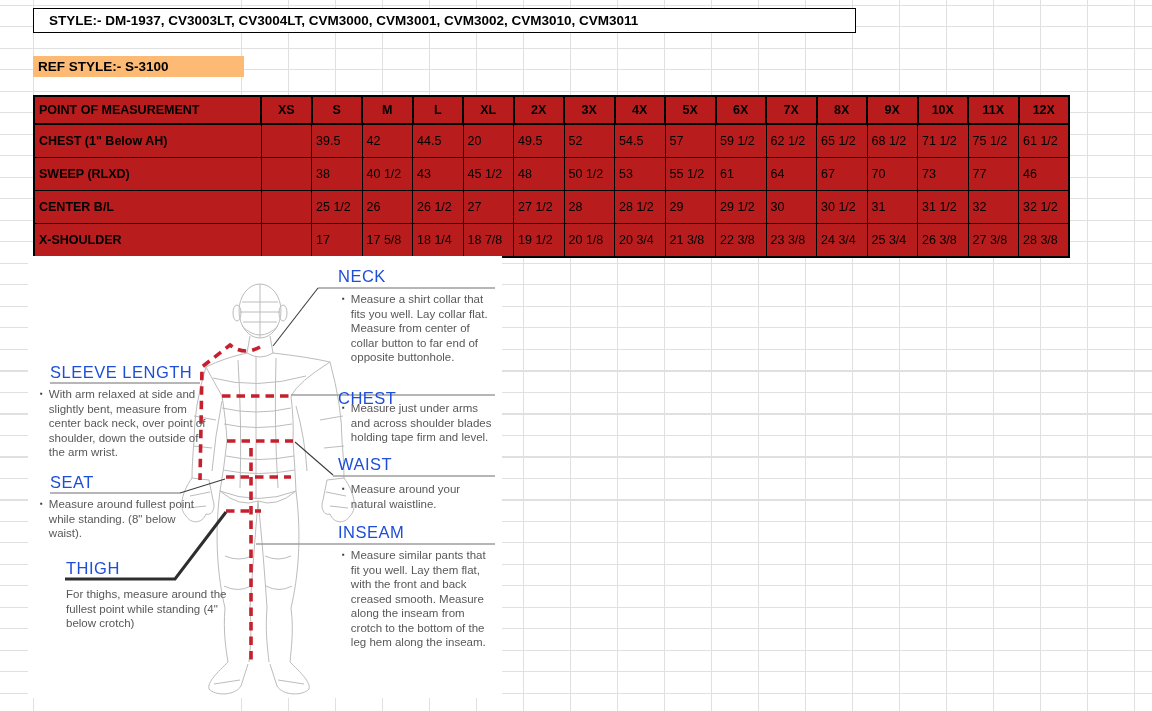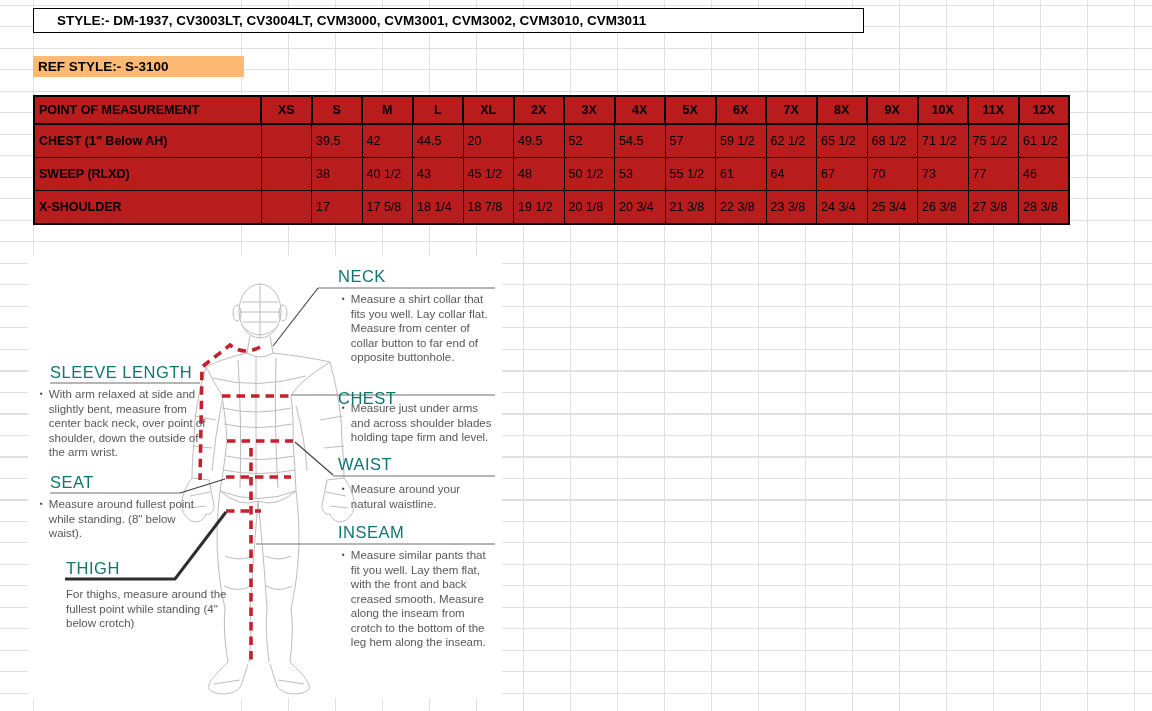--- a/index.html
+++ b/index.html
@@ -8,37 +8,37 @@
     background:#fff;font-family:"Liberation Sans",sans-serif;color:#000;
   }
   
   .grid-h{position:absolute;left:0;top:5px;width:1152px;height:706px;pointer-events:none;
     background:repeating-linear-gradient(to bottom,#e0e0e0 0 1px,transparent 1px 21.5px);}
   .grid-v{position:absolute;left:241px;top:0;width:911px;height:711px;pointer-events:none;
     background:repeating-linear-gradient(to right,#e0e0e0 0 1px,transparent 1px 47px);}
   .grid-va{position:absolute;left:33px;top:0;width:1px;height:711px;background:#e0e0e0;pointer-events:none;}
 
   .style-box{position:absolute;left:33px;top:8px;width:806px;height:23px;background:#fff;
-    border:1.5px solid #000;display:flex;align-items:center;padding-left:23px;
+    border:1.5px solid #000;display:flex;align-items:center;padding-left:15px;
     font-weight:bold;font-size:13.5px;white-space:nowrap;}
   .ref-box{position:absolute;left:33px;top:56px;width:206px;height:21px;background:#fdba74;
     display:flex;align-items:center;padding-left:5px;font-weight:bold;font-size:13.5px;white-space:nowrap;}
 
   table.size{position:absolute;left:33px;top:95px;border-collapse:collapse;table-layout:fixed;
     background:#b91c1c;border:2px solid #000;}
   table.size th,table.size td{overflow:hidden;white-space:nowrap;}
   table.size thead th{border:2px solid #000;height:24px;font-size:12.5px;font-weight:bold;text-align:center;}
   table.size thead th.first{text-align:left;padding-left:4px;}
   table.size tbody th{border:1px solid #000;height:30px;font-size:12.5px;font-weight:bold;text-align:left;padding-left:4px;}
   table.size tbody td{border:1px solid #000;height:30px;font-size:12.5px;font-weight:normal;text-align:left;padding-left:4px;}
 
   .picture{position:absolute;left:28px;top:256px;width:474px;height:442px;background:#fff;}
   .picture svg{position:absolute;left:0;top:0;}
 
-  .sec-title{position:absolute;font-size:16.5px;letter-spacing:.5px;color:#0f766e;white-space:nowrap;}
+  .sec-title{position:absolute;font-size:16.5px;letter-spacing:.5px;color:#1d4ed8;white-space:nowrap;}
   .sec-text{position:absolute;display:flex;font-size:11.5px;line-height:14.5px;color:#585858;}
   .sec-text .bullet{flex:0 0 auto;font-size:8px;line-height:14.5px;margin-right:6px;color:#3c3c3c;}
 </style>
 </head>
 <body>
 
 <div class="canvas">
   <div class="grid-h"></div>
   <div class="grid-v"></div>
   <div class="grid-va"></div>
@@ -120,20 +120,39 @@
           <td>55 1/2</td>
           <td>61</td>
           <td>64</td>
           <td>67</td>
           <td>70</td>
           <td>73</td>
           <td>77</td>
           <td>46</td>
         </tr>
         <tr>
+          <th>CENTER B/L</th>
+          <td></td>
+          <td>25 1/2</td>
+          <td>26</td>
+          <td>26 1/2</td>
+          <td>27</td>
+          <td>27 1/2</td>
+          <td>28</td>
+          <td>28 1/2</td>
+          <td>29</td>
+          <td>29 1/2</td>
+          <td>30</td>
+          <td>30 1/2</td>
+          <td>31</td>
+          <td>31 1/2</td>
+          <td>32</td>
+          <td>32 1/2</td>
+        </tr>
+        <tr>
           <th>X-SHOULDER</th>
           <td></td>
           <td>17</td>
           <td>17 5/8</td>
           <td>18 1/4</td>
           <td>18 7/8</td>
           <td>19 1/2</td>
           <td>20 1/8</td>
           <td>20 3/4</td>
           <td>21 3/8</td>

